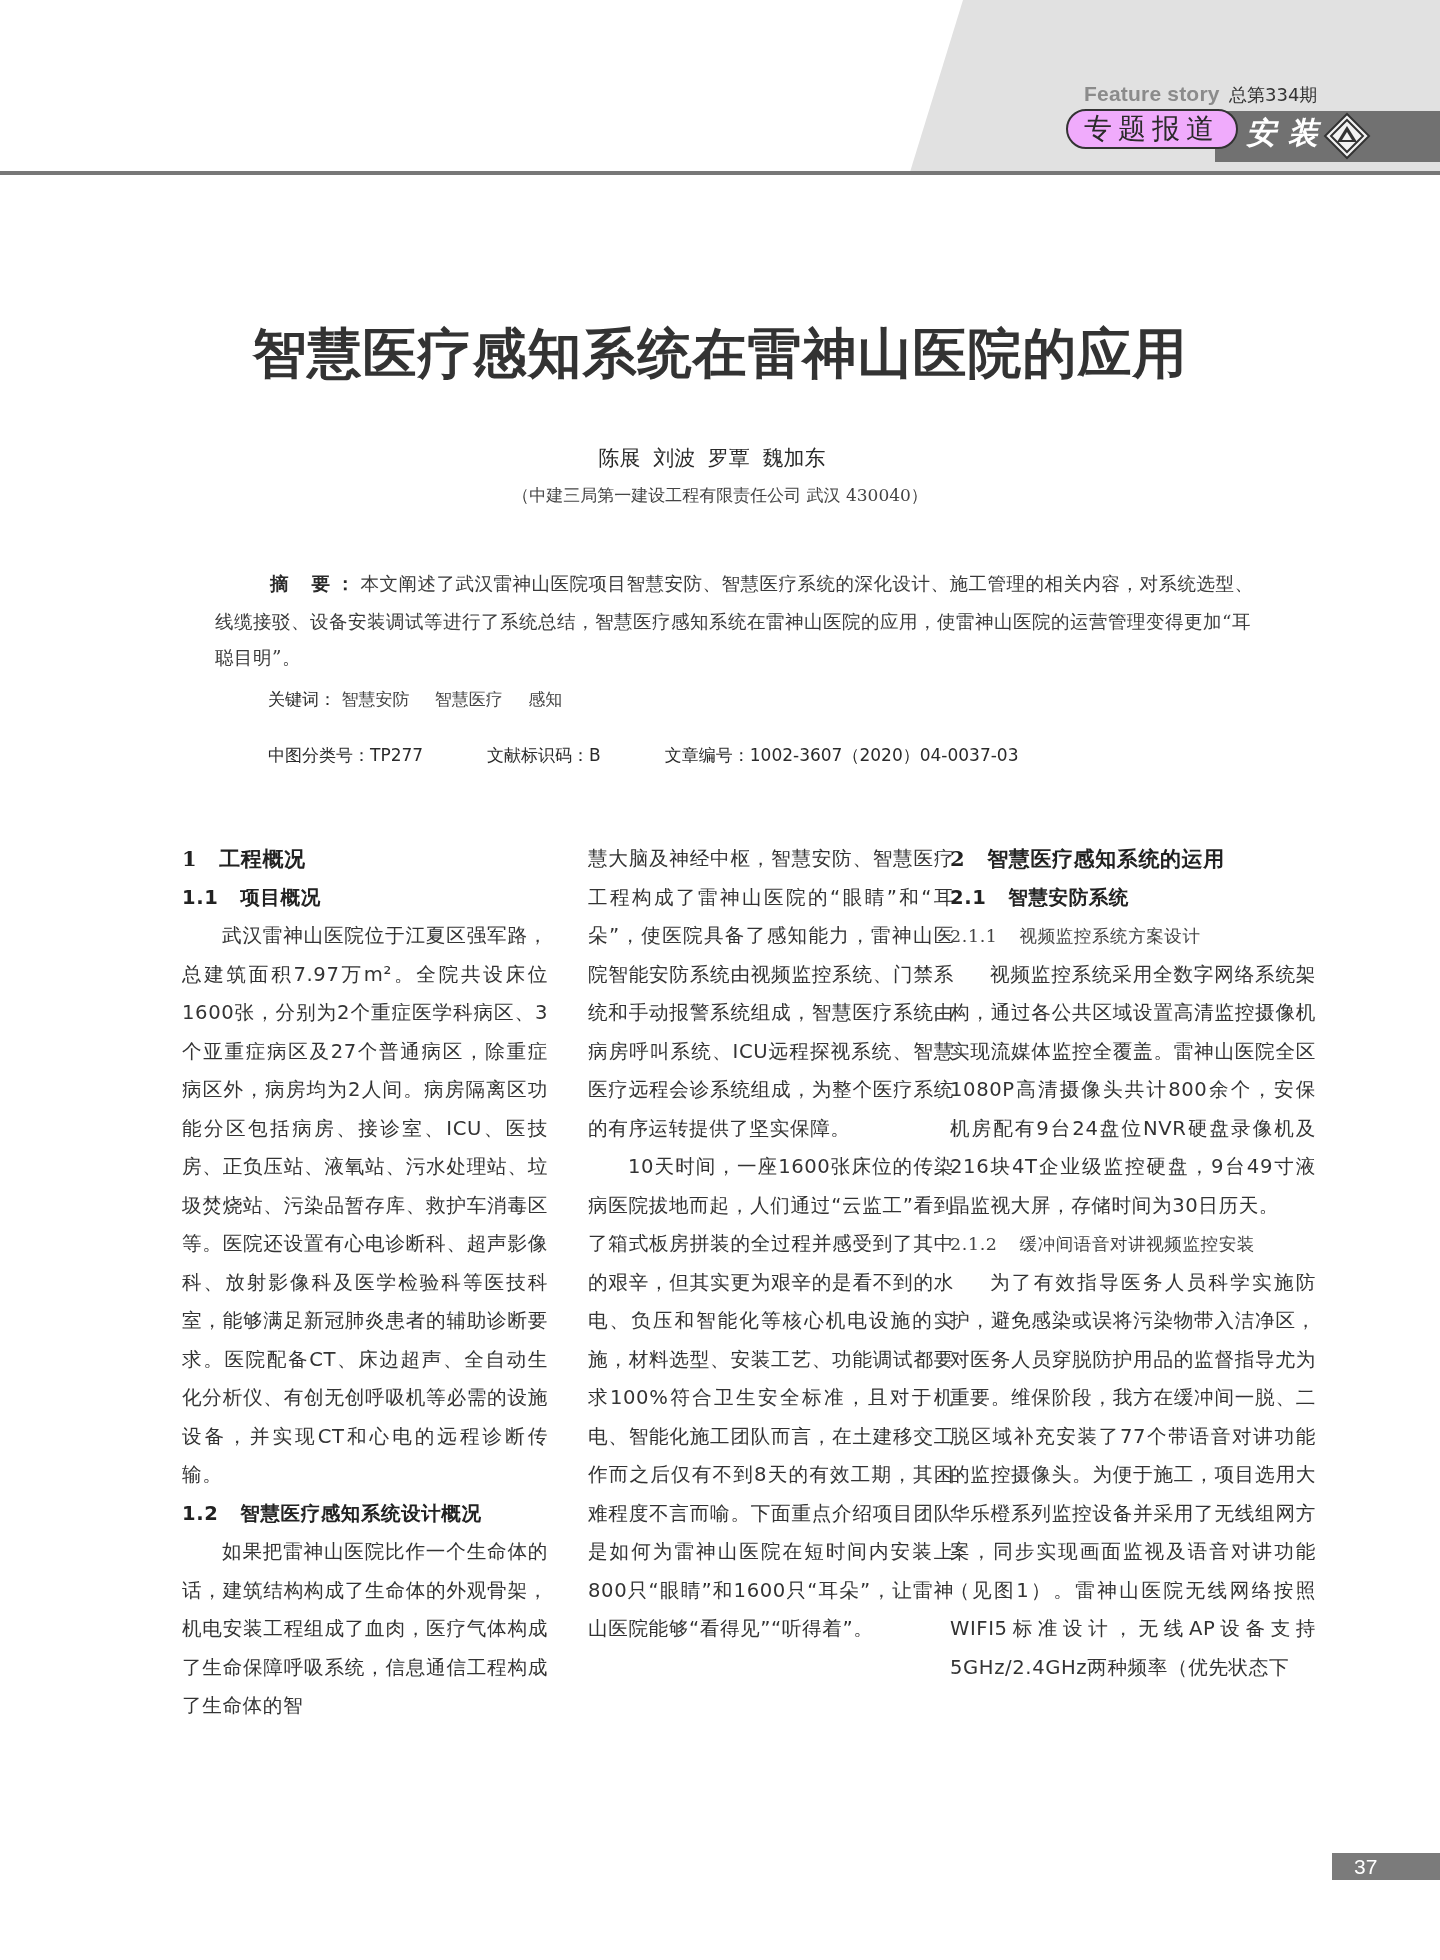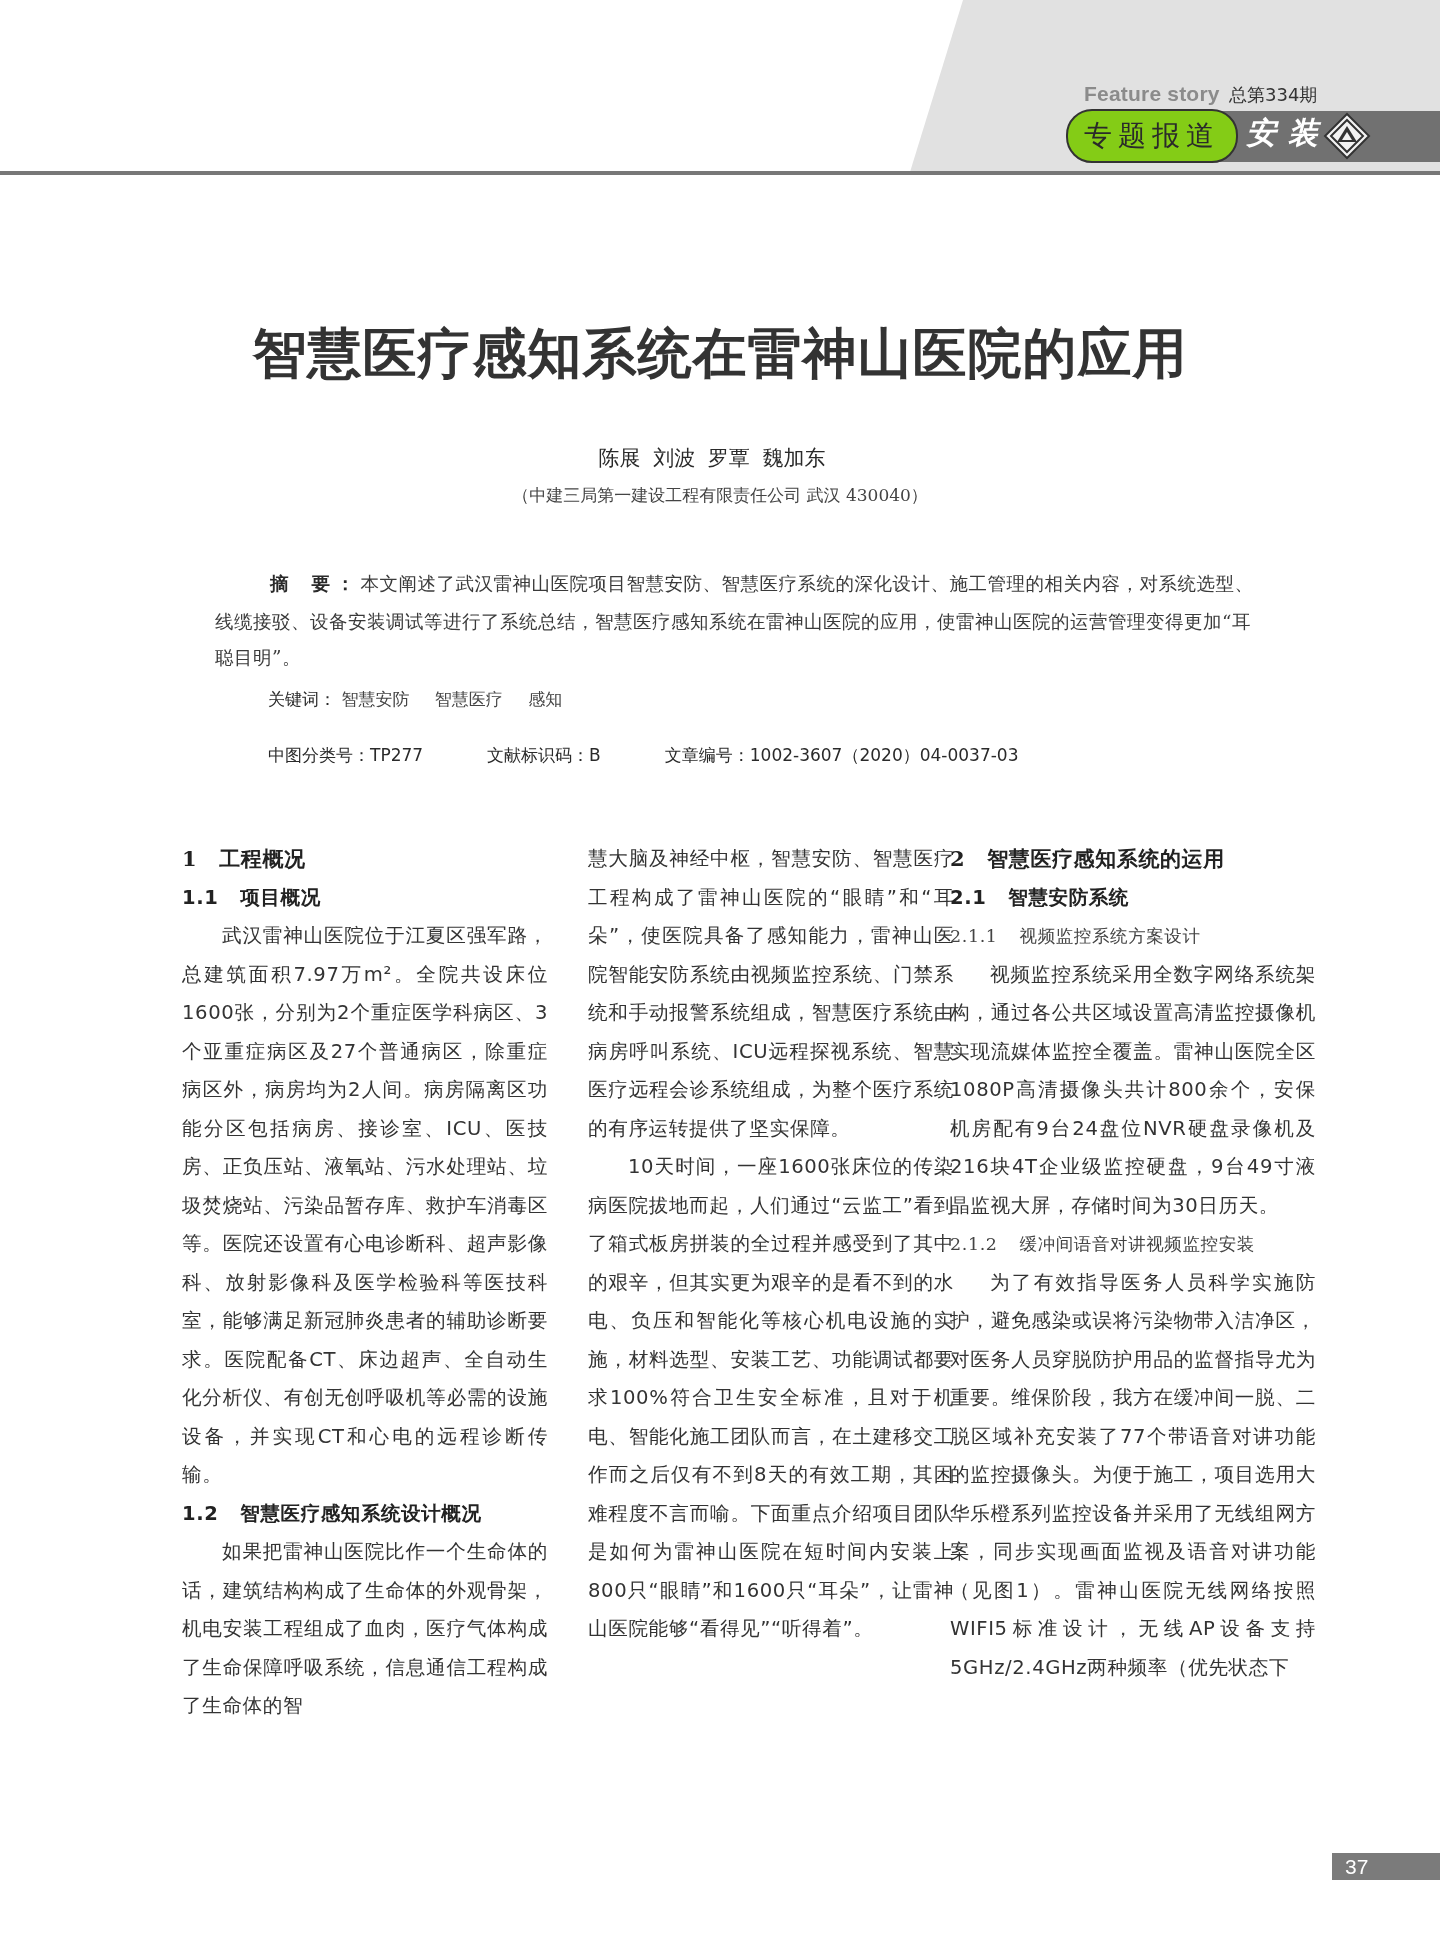--- a/index.html
+++ b/index.html
@@ -21,22 +21,22 @@
     position: absolute; top: 111px; left: 1215px; width: 225px; height: 51px; background: #717171;
   }
   .hdr-feature {
     position: absolute; top: 82px; left: 1084px; font-family: "Liberation Sans", sans-serif;
     font-weight: bold; font-size: 21px; color: #8b8b8b; letter-spacing: 0.2px;
   }
   .hdr-issue {
     position: absolute; top: 83px; left: 1229px; font-size: 18px; color: #333;
   }
   .hdr-pill {
-    position: absolute; top: 109px; left: 1066px; width: 172px; height: 54px;
-    border: 2px solid #333; border-radius: 26px; background: #84cc16;
+    position: absolute; top: 109px; left: 1066px; width: 172px; height: 40px;
+    border: 2px solid #333; border-radius: 26px; background: #f0abfc;
     display: flex; align-items: center; justify-content: center;
     font-size: 28px; letter-spacing: 6px; color: #2a2a2a; box-sizing: border-box;
   }
   .hdr-brand {
     position: absolute; top: 113px; left: 1246px; font-family: "DejaVu Serif", serif;
     font-size: 30px; font-weight: bold; color: #ffffff; letter-spacing: 12px; font-style: italic;
   }
   .hdr-logo { position: absolute; top: 112px; left: 1323px; width: 48px; height: 48px; }
 
   
@@ -83,21 +83,21 @@
   .col p.indent { text-indent: 40px; }
   .h1 { font-family: "DejaVu Serif", serif; font-size: 21px; font-weight: bold; line-height: 38.5px; color: #222; margin: 0; }
   .h2 { font-size: 19.5px; font-weight: bold; line-height: 38.5px; color: #222; margin: 0; }
   .h3 { font-family: "DejaVu Serif", serif; font-size: 17.5px; line-height: 38.5px; color: #444; margin: 0; }
   .h1 .num, .h2 .num, .h3 .num { margin-right: 22px; }
 
   
   .pageno {
     position: absolute; top: 1853px; left: 1332px; width: 108px; height: 27px; background: #7b7b7b;
     color: #fff; font-family: "Liberation Sans", sans-serif; font-size: 21px; line-height: 27px;
-    padding-left: 13px; box-sizing: border-box;
+    padding-left: 22px; box-sizing: border-box;
   }
 </style>
 </head>
 <body>
 
 <div class="hdr-gray"></div>
 <div class="hdr-rule"></div>
 <div class="hdr-dark"></div>
 <div class="hdr-feature">Feature story</div>
 <div class="hdr-issue">总第334期</div>

